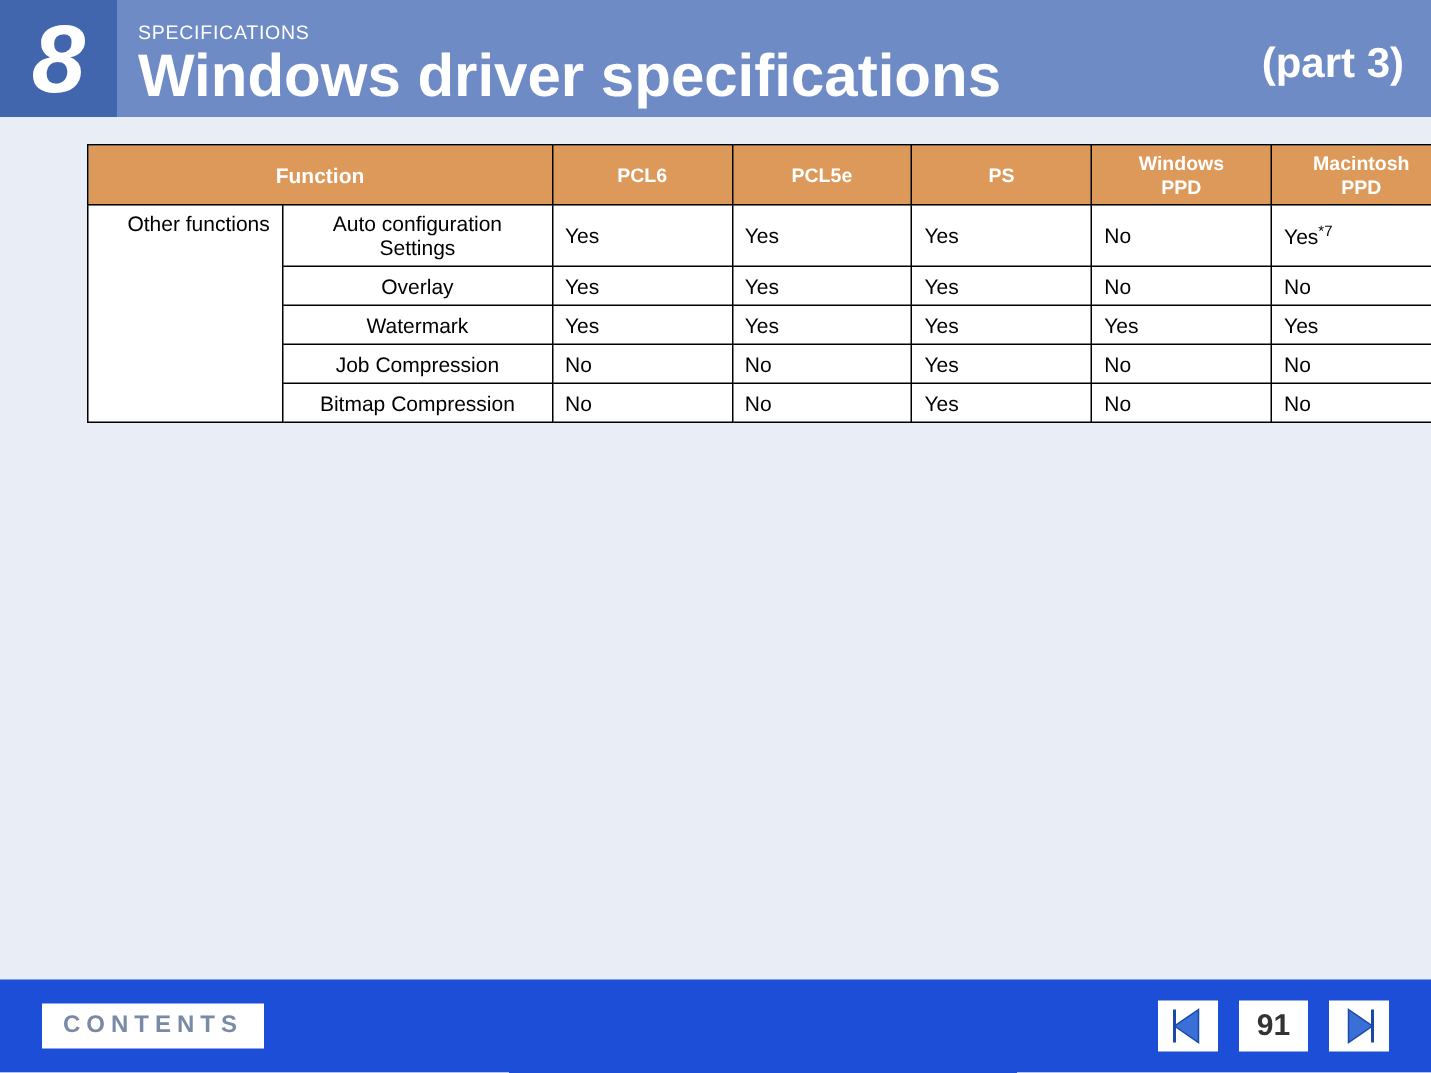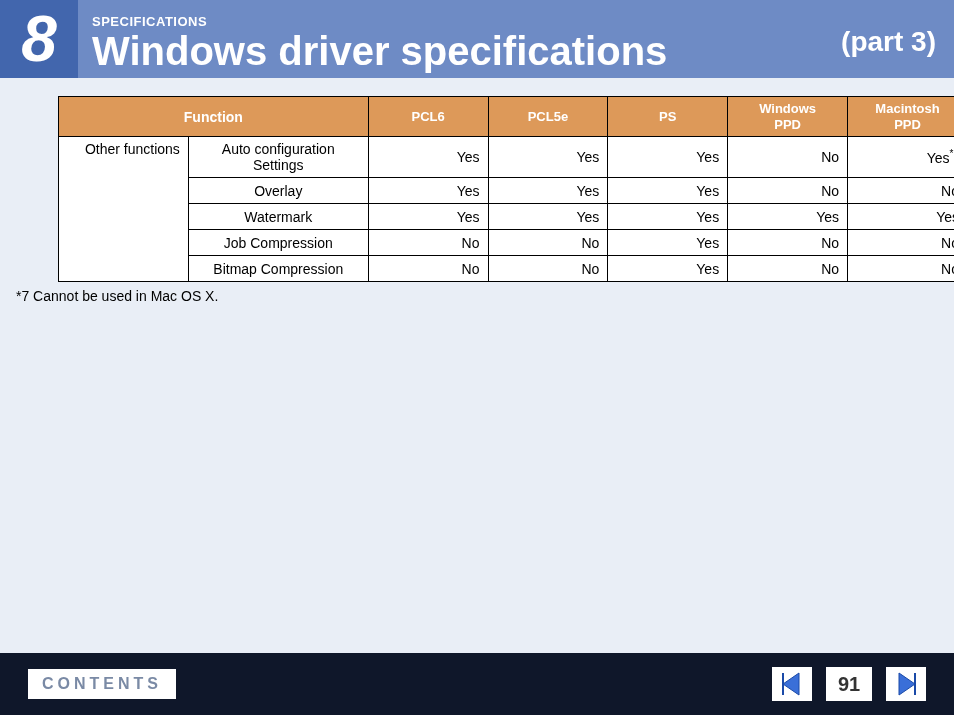--- a/index.html
+++ b/index.html
@@ -32,21 +32,21 @@
     flex: 1;
     padding: 6px 0 0 14px;
     display: flex;
     flex-direction: column;
     justify-content: center;
     position: relative;
   }
   .section-label {
     color: #fff;
     font-size: 13px;
-    font-weight: bold;
+    font-weight: normal;
     letter-spacing: 0.5px;
   }
   .page-title {
     color: #fff;
     font-size: 40px;
     font-weight: bold;
     line-height: 1;
     margin-top: 2px;
   }
   .part-label {
@@ -82,21 +82,21 @@
   }
   table.spec th.col-head {
     width: 120px;
     font-size: 13px;
     line-height: 1.2;
   }
   table.spec td {
     border: 1px solid #000;
     padding: 4px 8px;
     background: #fff;
-    text-align: right;
+    text-align: left;
     vertical-align: middle;
     height: 26px;
   }
   table.spec td.cat-cell {
     text-align: right;
     vertical-align: top;
     width: 130px;
   }
   table.spec td.sub-cell {
     text-align: center;
@@ -108,21 +108,21 @@
     color: #000;
     margin-top: 6px;
     margin-left: -6px;
   }
   .footer {
     position: absolute;
     left: 0;
     right: 0;
     bottom: 0;
     height: 62px;
-    background: #0f172a;
+    background: #1d4ed8;
     display: flex;
     align-items: center;
     padding: 0 28px;
   }
   .contents-btn {
     background: #fff;
     color: #7a8aa5;
     font-weight: bold;
     letter-spacing: 4px;
     font-size: 16px;
@@ -217,21 +217,20 @@
       <tr>
         <td class="sub-cell">Bitmap Compression</td>
         <td>No</td>
         <td>No</td>
         <td>Yes</td>
         <td>No</td>
         <td>No</td>
       </tr>
     </tbody>
   </table>
-  <div class="footnote">*7 Cannot be used in Mac OS X.</div>
 </div>
 
 <div class="footer">
   <div class="contents-btn">CONTENTS</div>
   <div class="footer-right">
     <div class="nav-btn">
       <svg width="26" height="26" viewBox="0 0 26 26">
         <polygon points="20,2 4,13 20,24" fill="#3a6fd8" stroke="#1a4aa8" stroke-width="1"></polygon>
         <line x1="4" y1="2" x2="4" y2="24" stroke="#1a4aa8" stroke-width="2"></line>
       </svg>

